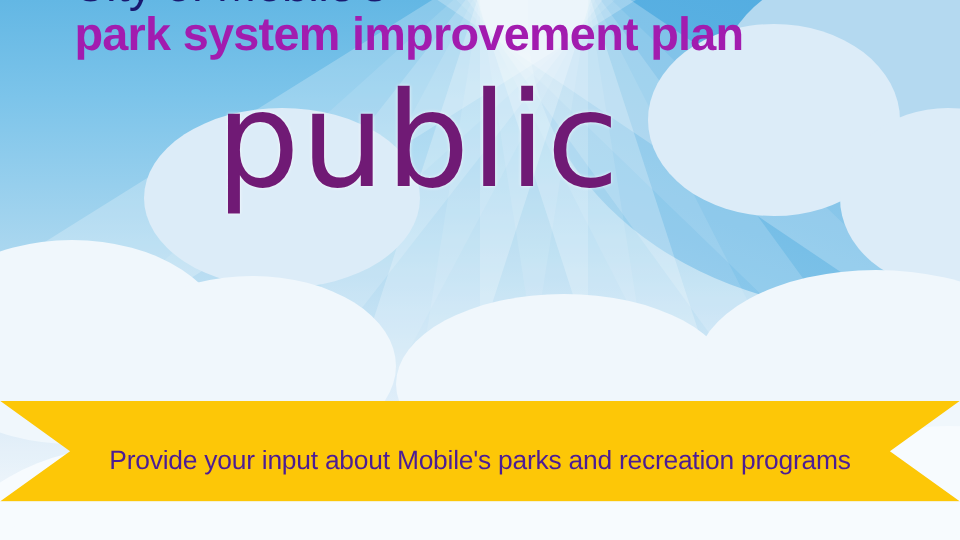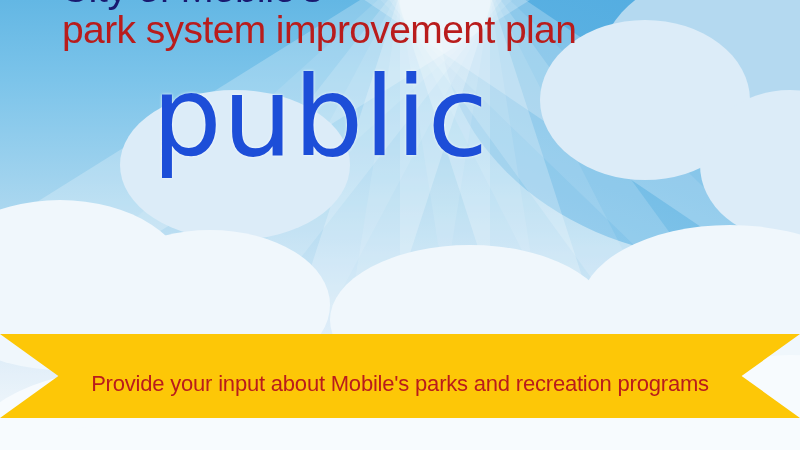--- a/index.html
+++ b/index.html
@@ -76,34 +76,34 @@
     font-weight: 400;
     color: #191970;
     letter-spacing: -0.5px;
     white-space: nowrap;
   }
   .headline {
     position: absolute;
     left: 62px;
     top: 8px;
     font-size: 39px;
-    font-weight: 400;
-    color: #b91c1c;
+    font-weight: 700;
+    color: #a21caf;
     letter-spacing: -0.6px;
     white-space: nowrap;
   }
 
   .word-public {
     position: absolute;
-    left: 152px;
+    left: 180px;
     top: 62px;
     font-family: "DejaVu Sans", sans-serif;
     font-size: 110px;
     font-weight: 400;
-    color: #1d4ed8;
+    color: #701a75;
     letter-spacing: 1px;
     line-height: 1;
     text-shadow: 0 0 3px rgba(255,255,255,0.85);
   }
 
   .word-forums {
     position: absolute;
     left: 36px;
     top: 168px;
     font-family: "DejaVu Sans", sans-serif;
@@ -140,21 +140,21 @@
   }
   .ribbon-text {
     position: absolute;
     inset: 0;
     display: flex;
     align-items: center;
     justify-content: center;
     font-family: "Liberation Sans", sans-serif;
     font-size: 22px;
     font-weight: 400;
-    color: #b91c1c;
+    color: #4c1d95;
     letter-spacing: -0.2px;
     white-space: nowrap;
     padding-top: 16px;
     box-sizing: border-box;
   }
 </style>
 </head>
 <body>
 
 <div id="poster">

